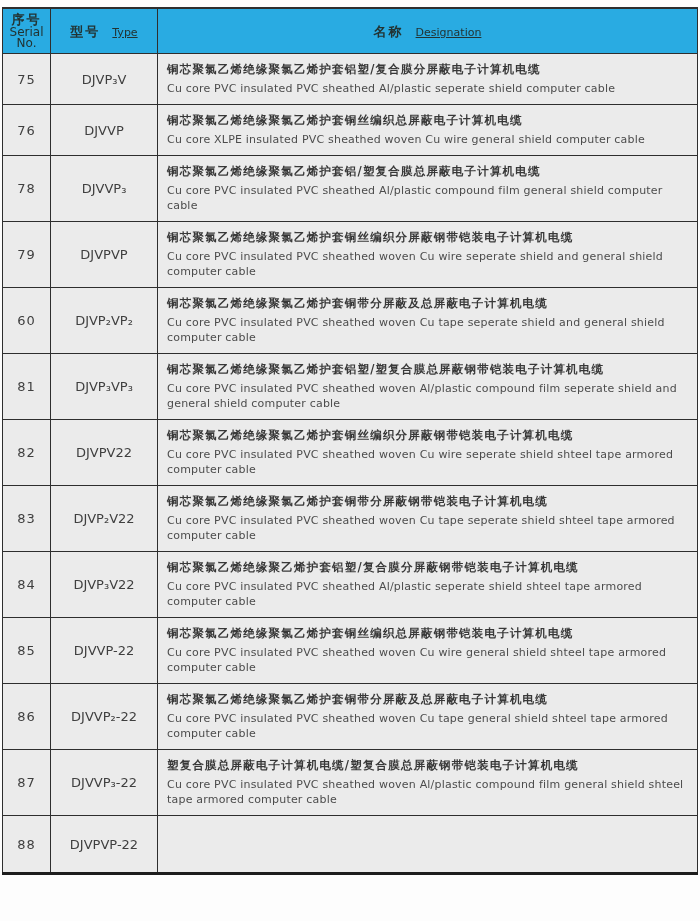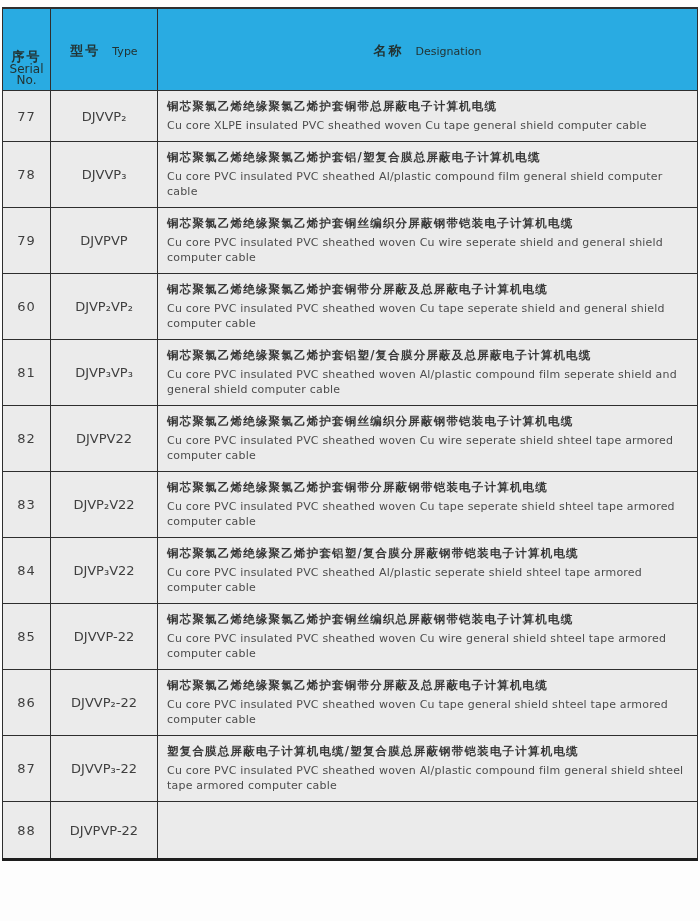--- a/index.html
+++ b/index.html
@@ -35,24 +35,24 @@
   }
   thead th{
     background:var(--header-bg);
     color:#233;
     font-weight:bold;
     padding:4px 2px;
     height:45px;
   }
   .hdr-zh{font-size:13px;font-weight:bold;letter-spacing:2px;}
   .hdr-en{font-size:12px;font-weight:normal;letter-spacing:0;}
-  th.h-serial .hdr-zh{display:block;line-height:14px;margin-top:37px;}
+  th.h-serial .hdr-zh{display:block;line-height:14px;}
   th.h-serial .hdr-en{display:block;line-height:11px;white-space:normal;width:40px;margin:0 auto;}
   th.h-type .hdr-zh,th.h-name .hdr-zh{display:inline;}
-  th.h-type .hdr-en,th.h-name .hdr-en{display:inline;font-size:11px;margin-left:12px;}
+  th.h-type .hdr-en,th.h-name .hdr-en{display:inline;font-size:11px;margin-left:12px;text-decoration:underline;}
   tbody td{background:var(--row-bg);}
   td.serial{
     text-align:center;font-size:13px;color:#3f3f3f;letter-spacing:1px;
   }
   td.type{
     text-align:center;font-size:13px;color:#3f3f3f;
   }
   td.name{padding:8px 10px 8px 9px;}
   .zh{
     font-size:11.5px;font-weight:bold;color:var(--zh-color);
@@ -83,30 +83,38 @@
         <th class="h-type">
           <span class="hdr-zh">型号</span><span class="hdr-en">Type</span>
         </th>
         <th class="h-name">
           <span class="hdr-zh">名称</span><span class="hdr-en">Designation</span>
         </th>
       </tr>
     </thead>
     <tbody id="rows">
 
-
-
-  <tr class="r2">
-    <td class="serial">77</td>
-    <td class="type">DJVVP₂</td>
-    <td class="name">
-      <div class="zh">铜芯聚氯乙烯绝缘聚氯乙烯护套铜带总屏蔽电子计算机电缆</div>
-      <div class="en">Cu core XLPE insulated PVC sheathed woven Cu tape general shield computer cable</div>
-    </td>
-  </tr>
+  <tr class="r2">
+    <td class="serial">75</td>
+    <td class="type">DJVP₃V</td>
+    <td class="name">
+      <div class="zh">铜芯聚氯乙烯绝缘聚氯乙烯护套铝塑/复合膜分屏蔽电子计算机电缆</div>
+      <div class="en">Cu core PVC insulated PVC sheathed Al/plastic seperate shield computer cable</div>
+    </td>
+  </tr>
+
+  <tr class="r2">
+    <td class="serial">76</td>
+    <td class="type">DJVVP</td>
+    <td class="name">
+      <div class="zh">铜芯聚氯乙烯绝缘聚氯乙烯护套铜丝编织总屏蔽电子计算机电缆</div>
+      <div class="en">Cu core XLPE insulated PVC sheathed woven Cu wire general shield computer cable</div>
+    </td>
+  </tr>
+
 
   <tr class="r2">
     <td class="serial">78</td>
     <td class="type">DJVVP₃</td>
     <td class="name">
       <div class="zh">铜芯聚氯乙烯绝缘聚氯乙烯护套铝/塑复合膜总屏蔽电子计算机电缆</div>
       <div class="en">Cu core PVC insulated PVC sheathed Al/plastic compound film general shield computer cable</div>
     </td>
   </tr>
 
@@ -125,21 +133,21 @@
     <td class="name">
       <div class="zh">铜芯聚氯乙烯绝缘聚氯乙烯护套铜带分屏蔽及总屏蔽电子计算机电缆</div>
       <div class="en">Cu core PVC insulated PVC sheathed woven Cu tape seperate shield and general shield computer cable</div>
     </td>
   </tr>
 
   <tr class="r3">
     <td class="serial">81</td>
     <td class="type">DJVP₃VP₃</td>
     <td class="name">
-      <div class="zh">铜芯聚氯乙烯绝缘聚氯乙烯护套铝塑/复合膜分屏蔽及总屏蔽电子计算机电缆</div>
+      <div class="zh">铜芯聚氯乙烯绝缘聚氯乙烯护套铝塑/塑复合膜总屏蔽钢带铠装电子计算机电缆</div>
       <div class="en">Cu core PVC insulated PVC sheathed woven Al/plastic compound film seperate shield and general shield computer cable</div>
     </td>
   </tr>
 
   <tr class="r2">
     <td class="serial">82</td>
     <td class="type">DJVPV22</td>
     <td class="name">
       <div class="zh">铜芯聚氯乙烯绝缘聚氯乙烯护套铜丝编织分屏蔽钢带铠装电子计算机电缆</div>
       <div class="en">Cu core PVC insulated PVC sheathed woven Cu wire seperate shield shteel tape armored computer cable</div>

